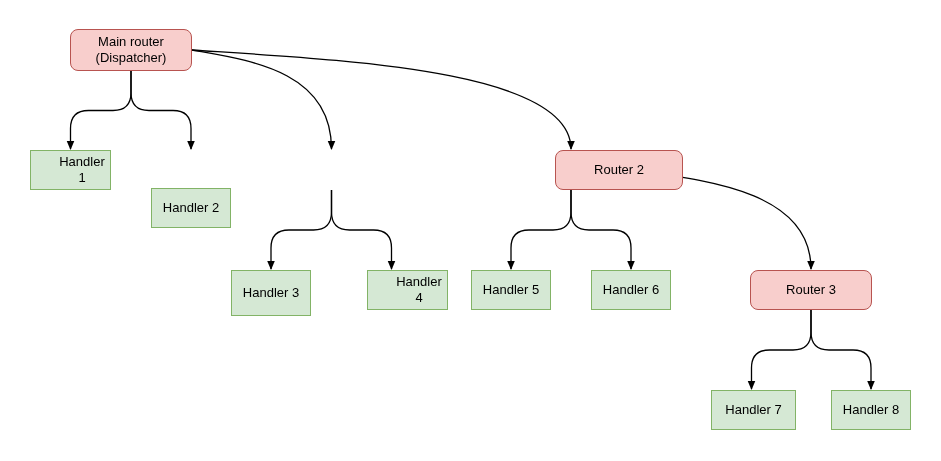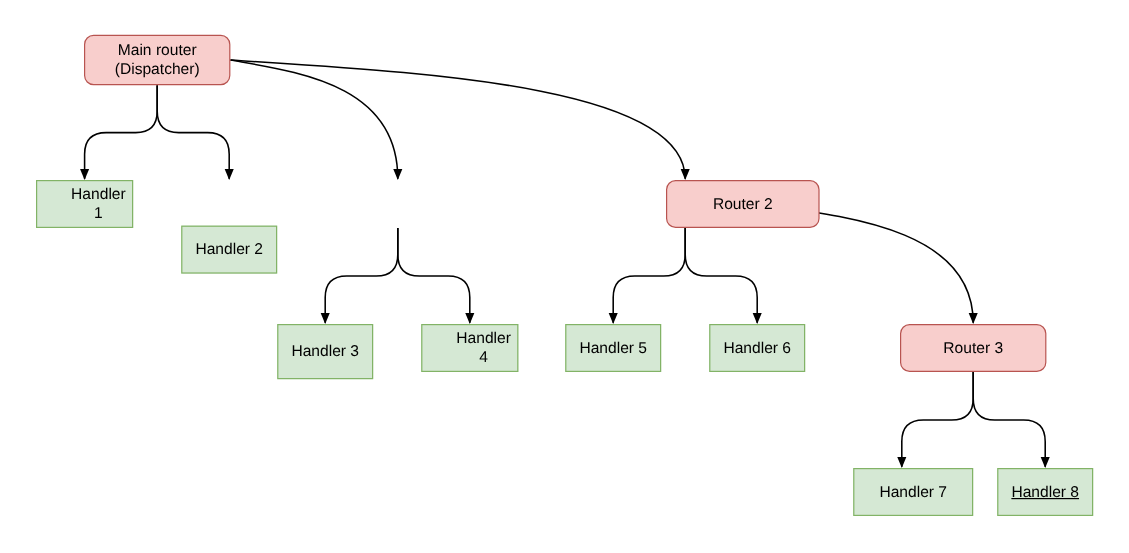--- a/index.html
+++ b/index.html
@@ -78,32 +78,32 @@
   </div>
   <div class="node handler" id="n-h2" style="left: 151px; top: 150px; width: 80px; height: 40px; margin-top: 38px;">
     <span>Handler 2</span>
   </div>
   <div class="node router" id="n-r2" style="left: 511px; top: 150px; width: 128px; height: 40px; margin-left: 44px;">
     <span>Router 2</span>
   </div>
   <div class="node handler" id="n-h3" style="left: 231px; top: 270px; width: 80px; height: 46px;">
     <span>Handler 3</span>
   </div>
-  <div class="node handler" id="n-h4" style="left: 351px; top: 270px; width: 81px; height: 40px; padding-left: 23px;">
+  <div class="node handler" id="n-h4" style="left: 367px; top: 270px; width: 81px; height: 40px; padding-left: 23px;">
     <span>Handler 4</span>
   </div>
   <div class="node handler" id="n-h5" style="left: 471px; top: 270px; width: 80px; height: 40px;">
     <span>Handler 5</span>
   </div>
   <div class="node handler" id="n-h6" style="left: 591px; top: 270px; width: 80px; height: 40px;">
     <span>Handler 6</span>
   </div>
   <div class="node router" id="n-r3" style="left: 750px; top: 270px; width: 122px; height: 40px;">
     <span>Router 3</span>
   </div>
-  <div class="node handler" id="n-h7" style="left: 711px; top: 390px; width: 100px; height: 40px;">
+  <div class="node handler" id="n-h7" style="left: 711px; top: 390px; width: 85px; height: 40px;">
     <span>Handler 7</span>
   </div>
-  <div class="node handler" id="n-h8" style="left: 831px; top: 390px; width: 80px; height: 40px; text-decoration: underline;">
+  <div class="node handler" id="n-h8" style="left: 831px; top: 390px; width: 80px; height: 40px;">
     <span>Handler 8</span>
   </div>
 
 </div>
 
 </body></html>

